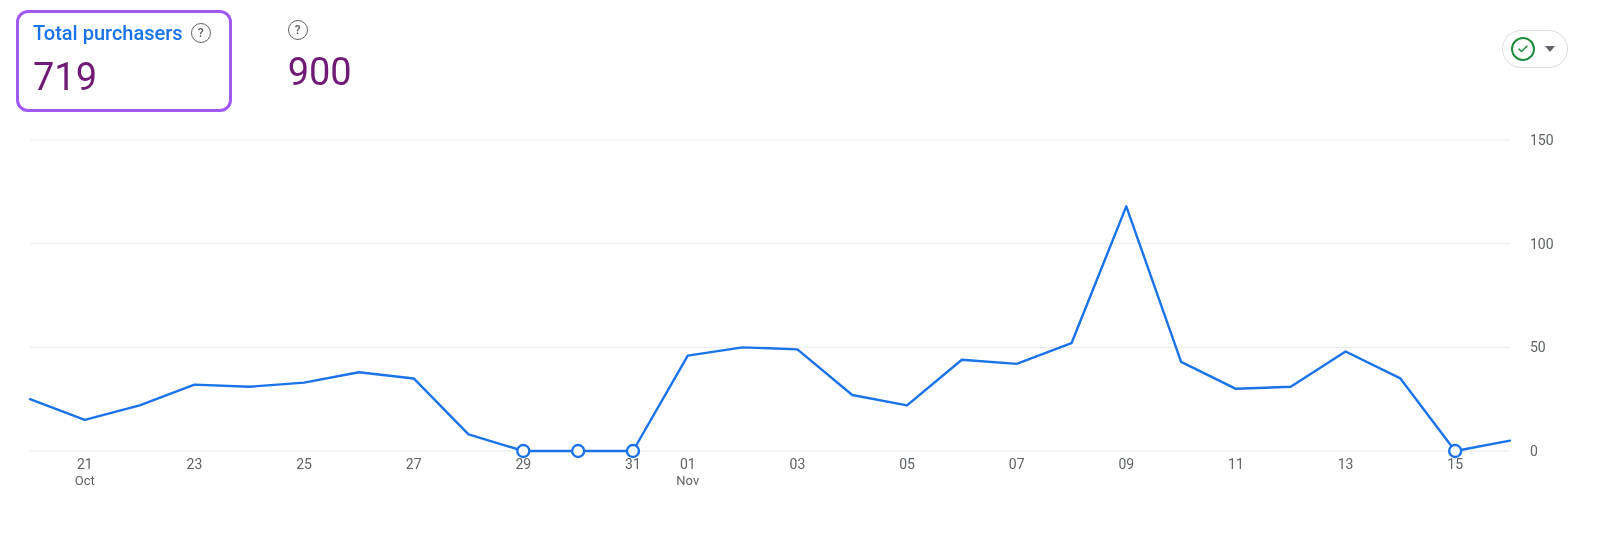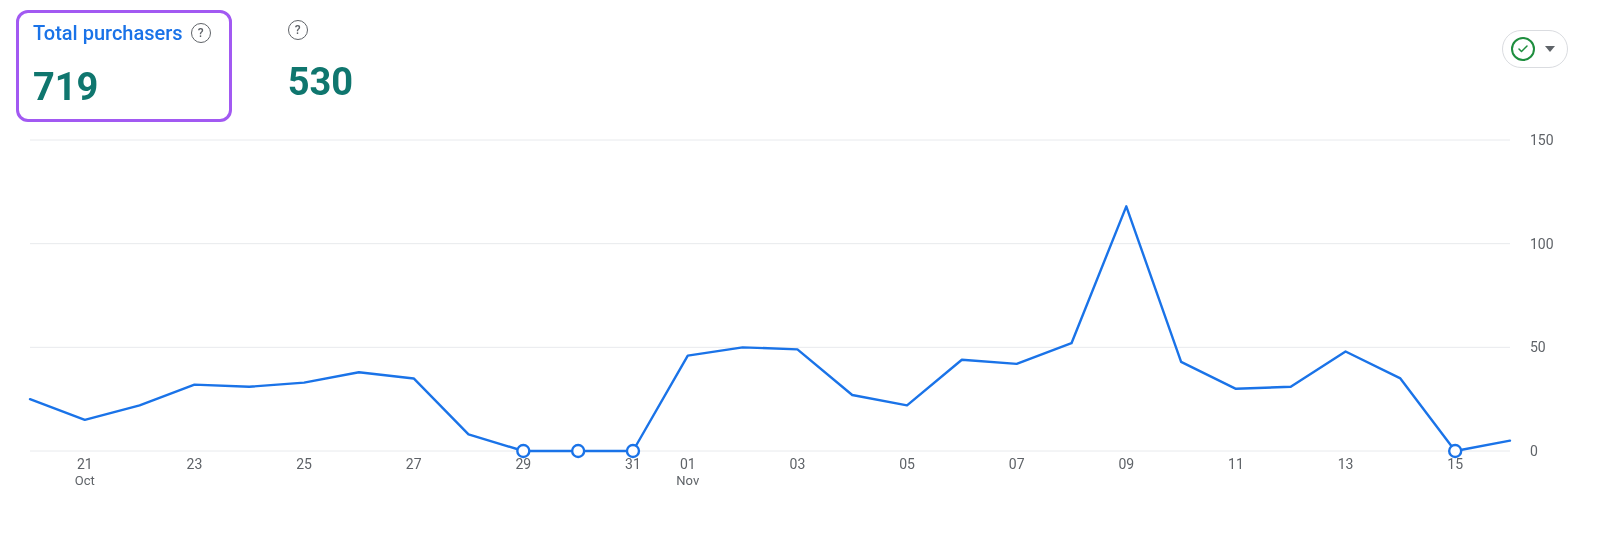--- a/index.html
+++ b/index.html
@@ -3,21 +3,21 @@
 <meta charset="utf-8">
 <style>
   html,body{margin:0;padding:0;background:#fff;font-family:Roboto,Arial,Helvetica,sans-serif;color:#3c4043;}
   .stage{position:relative;width:1600px;height:541px;}
   .kpis{position:absolute;left:16px;top:10px;display:flex;gap:40px;align-items:flex-start;}
   .kpi{padding:8px 18px 10px 14px;border:2px solid transparent;border-radius:12px;min-width:170px;}
   .kpi.active{border:3px solid #a259f2;}
   .kpi .row{display:flex;align-items:center;gap:8px;}
   .kpi.active .label{color:#1a73e8;font-size:20px;font-weight:500;}
   .kpi .label{color:#3c4043;font-size:20px;}
-  .kpi .value{font-size:38px;color:#0f766e;margin-top:20px;font-weight:700;}
+  .kpi .value{font-size:38px;color:#701a75;margin-top:10px;font-weight:400;}
   .help-icon{width:18px;height:18px;border-radius:50%;border:1.6px solid #5f6368;display:flex;align-items:center;justify-content:center;font-size:12px;color:#5f6368;font-weight:500;}
   .status-pill{position:absolute;right:32px;top:30px;display:flex;align-items:center;gap:10px;padding:6px 12px 6px 8px;border:1px solid #dadce0;border-radius:20px;background:#fff;}
   .check-circle{width:20px;height:20px;border-radius:50%;border:2px solid #1e8e3e;display:flex;align-items:center;justify-content:center;}
   .check-circle svg{width:12px;height:12px;display:block;}
   .caret-down{width:0;height:0;border-left:5px solid transparent;border-right:5px solid transparent;border-top:6px solid #5f6368;}
   .chart-wrap{position:absolute;left:20px;top:140px;right:30px;bottom:50px;}
   svg.chart{width:100%;height:100%;display:block;overflow:visible;}
   .grid-line{stroke:#e8eaed;stroke-width:1;}
   .series-line{stroke:#1a73e8;stroke-width:2.4;fill:none;stroke-linejoin:round;stroke-linecap:round;}
   .zero-marker{stroke:#1a73e8;stroke-width:2.4;fill:#fff;}
@@ -34,21 +34,21 @@
     <div class="row">
       <span class="label">Total purchasers</span>
       <span class="help-icon">?</span>
     </div>
     <div class="value">719</div>
   </div>
   <div class="kpi">
     <div class="row">
       <span class="help-icon">?</span>
     </div>
-    <div class="value">530</div>
+    <div class="value">900</div>
   </div>
 </div>
 
 <div class="status-pill">
   <span class="check-circle">
     <svg viewBox="0 0 24 24">
           <path d="M4 12l5 5L20 6" fill="none" stroke="#1e8e3e" stroke-width="3" stroke-linecap="round" stroke-linejoin="round"></path>
         </svg>
   </span>
   <span class="caret-down"></span>

